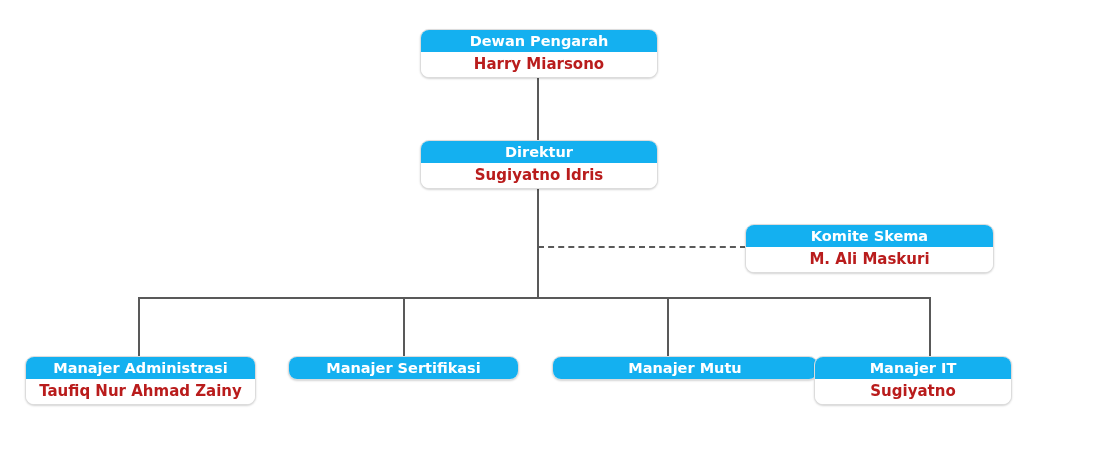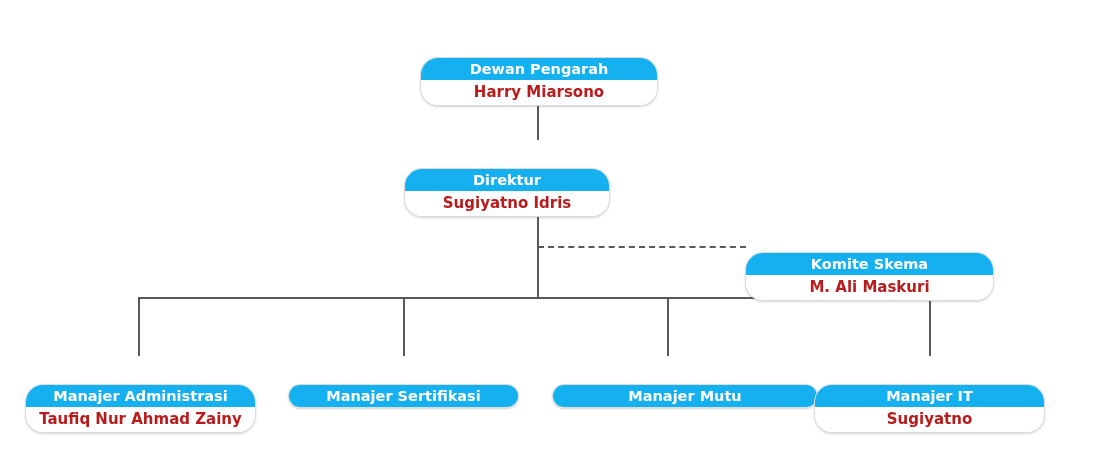--- a/index.html
+++ b/index.html
@@ -33,24 +33,23 @@
     height: 0;
     border-top: 2px dashed #595959;
   }
 
   
   .node {
     position: absolute;
     box-sizing: border-box;
     background: #ffffff;
     border: 1px solid #dcdcdc;
-    border-radius: 18px;
+    border-radius: 9px;
     box-shadow: 0 1px 2px rgba(0,0,0,0.17);
     overflow: hidden;
-    margin-top: 28px;
   }
   .node-title {
     background: #14b0f0;
     color: #ffffff;
     font-size: 14.5px;
     font-weight: bold;
     line-height: 22px;
     height: 22px;
     text-align: center;
     white-space: nowrap;
@@ -84,21 +83,21 @@
   <div class="connector v" style="left:138px; top:297px; height:59px;"></div>
   <div class="connector v" style="left:403px; top:297px; height:59px;"></div>
   <div class="connector v" style="left:667px; top:297px; height:59px;"></div>
   <div class="connector v" style="left:929px; top:297px; height:59px;"></div>
 
   <div class="node" style="left:420px; top:29px; width:238px;">
     <div class="node-title">Dewan Pengarah</div>
     <div class="node-name">Harry Miarsono</div>
   </div>
 
-  <div class="node" style="left:404px; top:140px; width:206px;">
+  <div class="node" style="left:420px; top:140px; width:238px;">
     <div class="node-title">Direktur</div>
     <div class="node-name">Sugiyatno Idris</div>
   </div>
 
   <div class="node" style="left:745px; top:224px; width:249px;">
     <div class="node-title">Komite Skema</div>
     <div class="node-name">M. Ali Maskuri</div>
   </div>
 
   <div class="node" style="left:25px; top:356px; width:231px;">
@@ -107,18 +106,18 @@
   </div>
 
   <div class="node" style="left:288px; top:356px; width:231px;">
     <div class="node-title">Manajer Sertifikasi</div>
   </div>
 
   <div class="node" style="left:552px; top:356px; width:266px;">
     <div class="node-title">Manajer Mutu</div>
   </div>
 
-  <div class="node" style="left:814px; top:356px; width:231px;">
+  <div class="node" style="left:814px; top:356px; width:198px;">
     <div class="node-title">Manajer IT</div>
     <div class="node-name">Sugiyatno</div>
   </div>
 
 </div>
 
 </body></html>

